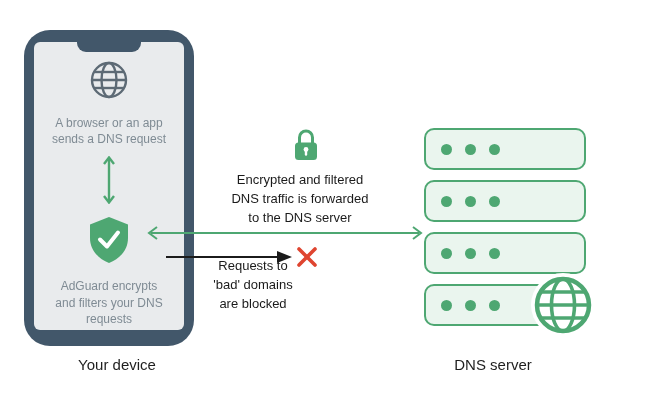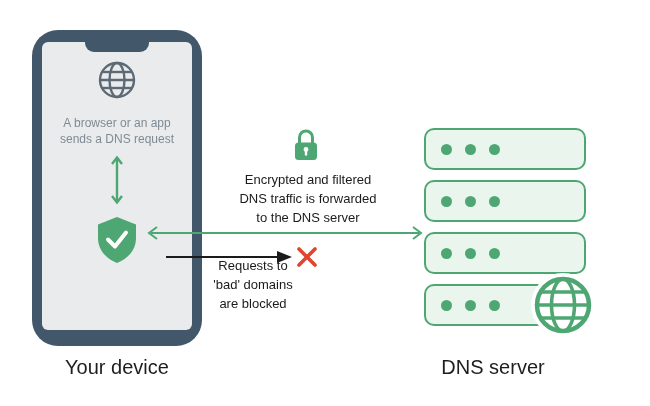--- a/index.html
+++ b/index.html
@@ -7,21 +7,21 @@
   .canvas {
     position: relative;
     width: 650px;
     height: 406px;
     background: #ffffff;
     overflow: hidden;
   }
   
   .phone {
     position: absolute;
-    left: 32px; top: 30px;
+    left: 24px; top: 30px;
     width: 170px; height: 316px;
     background: #42576A;
     border-radius: 26px;
   }
   .screen {
     position: absolute;
     left: 10px; right: 10px; top: 12px; bottom: 16px;
     background: #E9EBED;
     border-radius: 6px;
     display: flex;
@@ -46,37 +46,37 @@
     white-space: pre-line;
   }
   .browser-text { margin-top: 9px; }
   .adguard-text { margin-top: 9px; }
   .v-arrow { margin-top: 9px; }
   .shield { margin-top: 7px; }
   
   .caption {
     position: absolute;
     top: 356px;
-    font-size: 20px;
+    font-size: 15px;
     color: #1E1E1E;
     text-align: center;
   }
   .caption-device { left: 32px; width: 170px; }
   .caption-server { left: 412px; width: 162px; }
   
   .lock { position: absolute; left: 289px; top: 124px; }
   .center-text {
     position: absolute;
     font-size: 13px;
     line-height: 1.45;
     color: #1B1B1B;
     text-align: center;
     white-space: pre-line;
   }
-  .encrypted-text { left: 201px; width: 214px; top: 171px; }
+  .encrypted-text { left: 193px; width: 214px; top: 171px; }
   .blocked-text   { left: 192px; width: 122px; top: 257px; }
   .h-arrow  { position: absolute; left: 146px; top: 225px; }
   .black-arrow { position: absolute; left: 166px; top: 249px; }
   .red-x { position: absolute; left: 296px; top: 246px; }
   
   .server-row {
     position: absolute;
     left: 424px;
     width: 162px; height: 42px;
     background: #EAF5EE;
@@ -129,20 +129,23 @@
         </svg>
       </span>
 
       <span class="shield">
         <svg width="46" height="50" viewBox="0 0 46 50" fill="none">
           <path d="M23,2 L42,9.5 V23 C42,35 34,43.5 23,48 C12,43.5 4,35 4,23 V9.5 Z" fill="#4EA772"></path>
           <polyline points="14,24.5 21,31.5 32,17.5" stroke="#ffffff" stroke-width="4" fill="none" stroke-linecap="round" stroke-linejoin="round"></polyline>
         </svg>
       </span>
 
+      <div class="screen-text adguard-text">AdGuard encrypts
+and filters your DNS
+requests</div>
     </div>
   </div>
 
   <div class="caption caption-device">Your device</div>
 
   <span class="lock">
     <svg width="34" height="42" viewBox="0 0 34 42" fill="none">
       <path d="M10.5,19 V13.5 a6.5,6.5 0 0 1 13,0 V19" stroke="#4EA772" stroke-width="3" fill="none"></path>
       <rect x="6" y="18.5" width="22" height="17.5" rx="3.5" fill="#4EA772"></rect>
       <circle cx="17" cy="25.5" r="2.4" fill="#ffffff"></circle>

